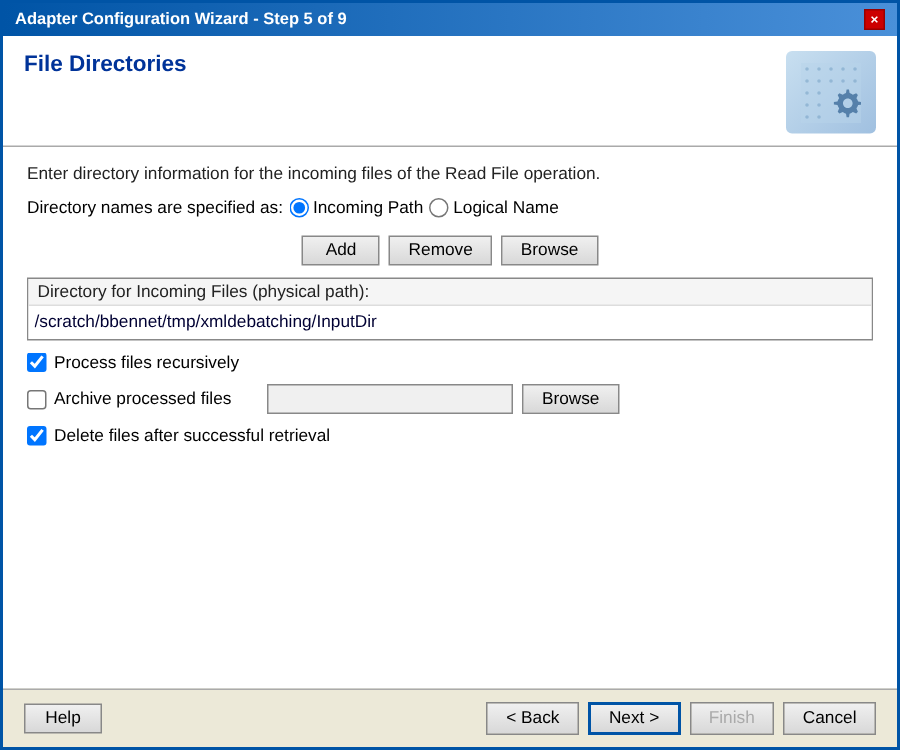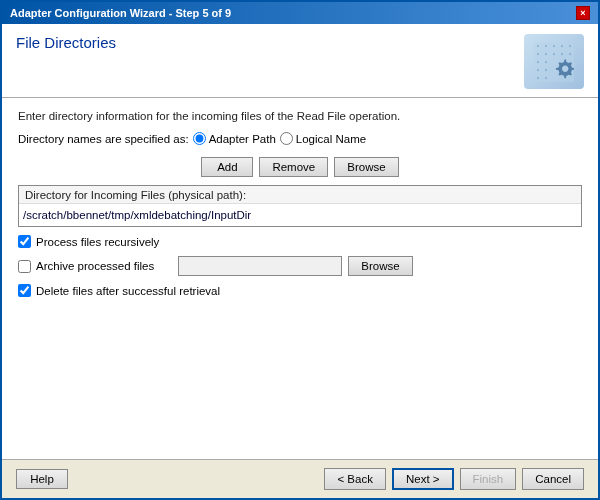--- a/index.html
+++ b/index.html
@@ -59,21 +59,21 @@
       align-items: flex-start;
       justify-content: space-between;
       border-bottom: 1px solid #aaa;
       min-height: 70px;
     }
     .header-text {
       flex: 1;
     }
     .header-title {
       font-size: 15px;
-      font-weight: normal;
+      font-weight: bold;
       color: #003399;
       margin-bottom: 6px;
     }
     .header-icon {
       width: 60px;
       height: 55px;
       display: flex;
       align-items: center;
       justify-content: center;
       background: linear-gradient(135deg, #c8dff0, #a0c0e0);
@@ -251,21 +251,21 @@
     </div>
   </div>
 
   <div class="content">
     <div class="info-text">Enter directory information for the incoming files of the Read File operation.</div>
 
     <div class="radio-row">
       <span>Directory names are specified as:</span>
       <label>
         <input type="radio" name="dirType" value="physical" checked="" style="">
-        <span>Adapter Path</span>
+        <span>Incoming Path</span>
       </label>
       <label>
         <input type="radio" name="dirType" value="logical" style="">
         <span>Logical Name</span>
       </label>
     </div>
 
     <div class="button-row">
       <button class="btn">Add</button>
       <button class="btn">Remove</button>

